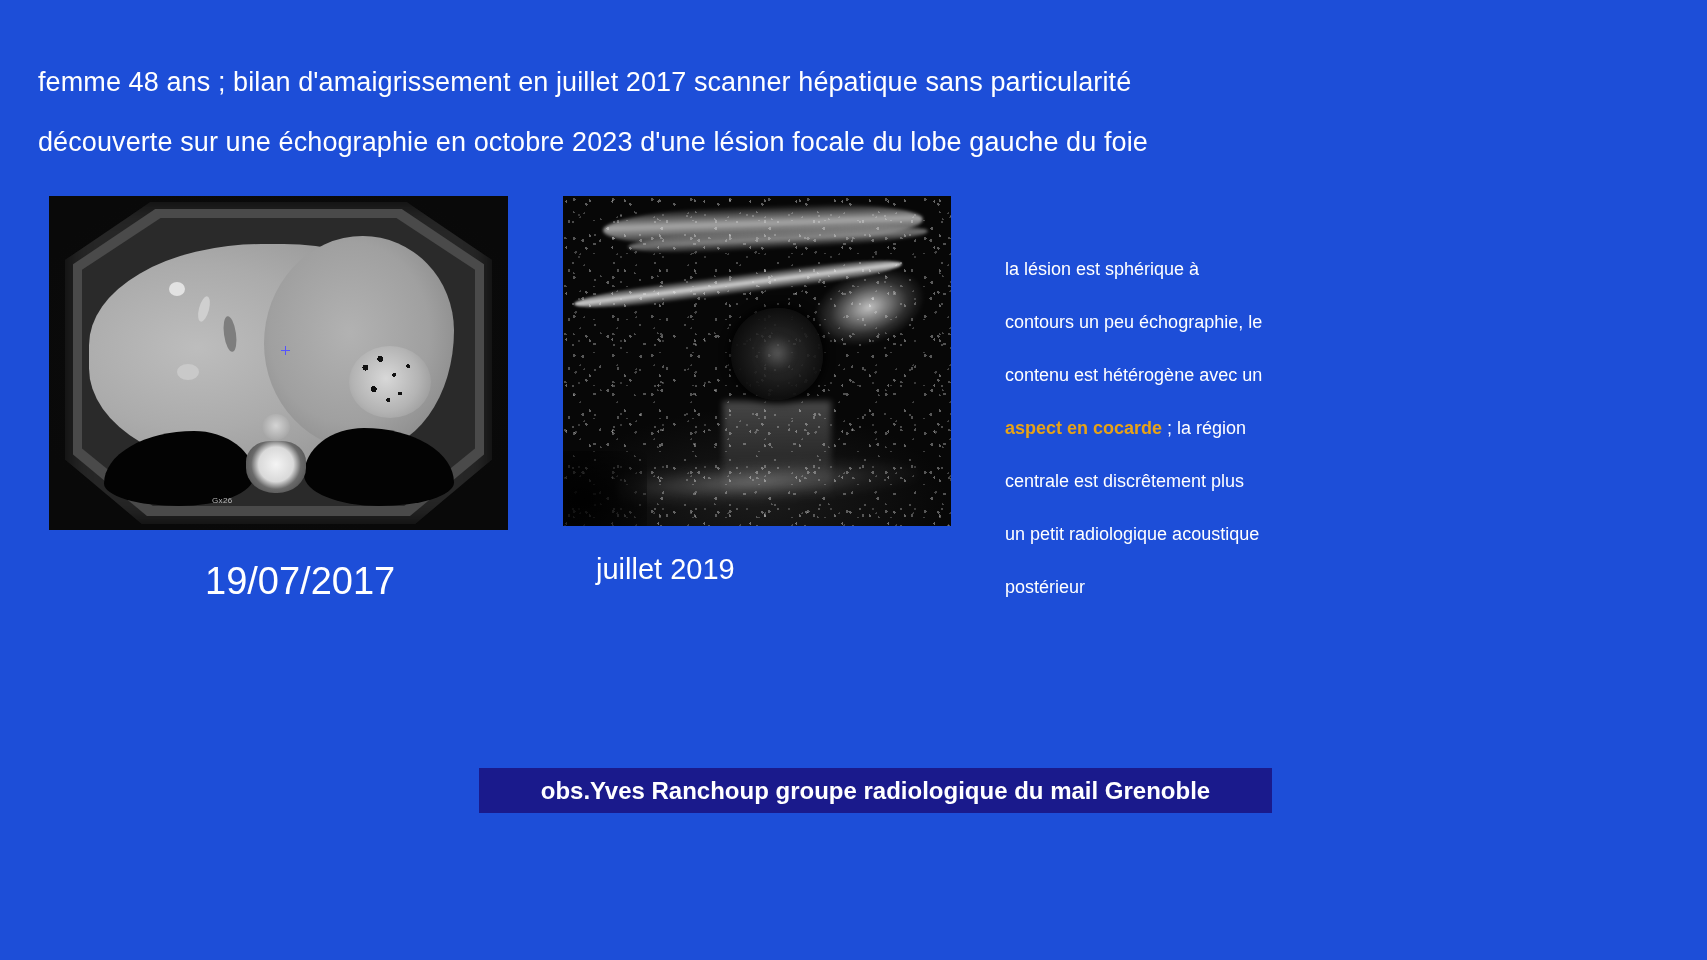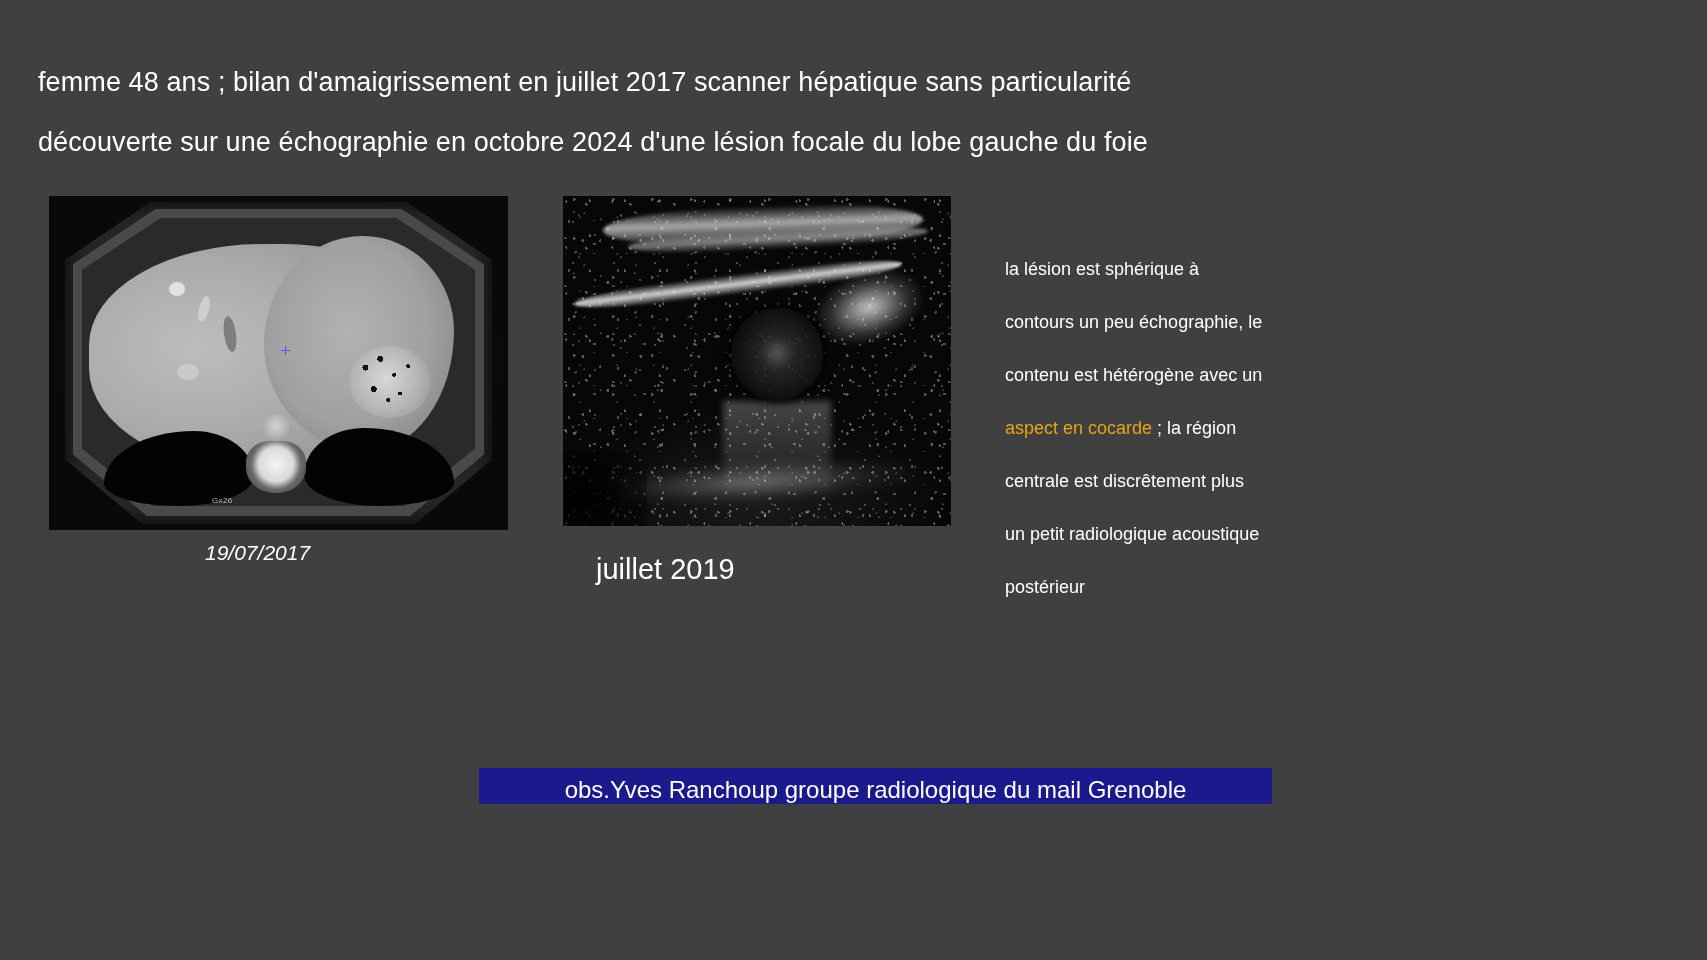--- a/index.html
+++ b/index.html
@@ -12,21 +12,21 @@
     height: 960px;
     overflow: hidden;
     font-family: "Liberation Sans", sans-serif;
     color: #ffffff;
     position: relative;
   }
 
   .slide {
     position: absolute;
     inset: 0;
-    background: #404040;
+    background: #1d4ed8;
   }
 
   
   .header {
     position: absolute;
     left: 38px;
     top: 52px;
     width: 1500px;
   }
   .header-line {
@@ -381,25 +381,24 @@
     top: 255px;
     width: 90px;
     height: 80px;
     background: radial-gradient(ellipse at 30% 60%, rgba(0,0,0,.95) 0%, rgba(0,0,0,.4) 70%, rgba(0,0,0,0) 100%);
   }
 
   
   .caption-ct {
     position: absolute;
     left: 205px;
-    top: 345px;
-    font-size: 21px;
+    top: 364px;
+    font-size: 38px;
     color: #ffffff;
     white-space: nowrap;
-    font-style: italic;
   }
   .caption-us {
     position: absolute;
     left: 596px;
     top: 357px;
     font-size: 29px;
     color: #ffffff;
     white-space: nowrap;
   }
 
@@ -411,48 +410,50 @@
     width: 480px;
   }
   .desc-line {
     font-size: 18px;
     line-height: 53px;
     color: #ffffff;
     white-space: nowrap;
   }
   .hl {
     color: #e8a317;
+    font-weight: bold;
   }
 
   
   .credit {
     position: absolute;
     left: 479px;
     top: 768px;
     width: 793px;
-    height: 36px;
+    height: 45px;
     background: #1a1a8c;
     display: flex;
-    align-items: flex-end;
+    align-items: center;
     justify-content: center;
+    font-weight: bold;
   }
   .credit-text {
     font-size: 24px;
     color: #ffffff;
     white-space: nowrap;
   }
 </style>
 </head>
 <body>
 
 <div class="slide">
 
   <div class="header">
     <div class="header-line">femme 48 ans ; bilan d'amaigrissement en juillet 2017 scanner hépatique sans particularité</div>
-    <div class="header-line">découverte sur une échographie en octobre 2024 d'une lésion focale du lobe gauche du foie</div>
+    <div class="header-line">découverte sur une échographie en octobre 2023 d'une lésion focale du lobe gauche du foie</div>
   </div>
 
   <div class="media-row">
 
     <div class="ct-wrap">
       <div class="ct-img">
         <div class="ct-body"></div>
         <div class="ct-fatrim"></div>
         <div class="ct-inner"></div>
         <div class="ct-liver"></div>

